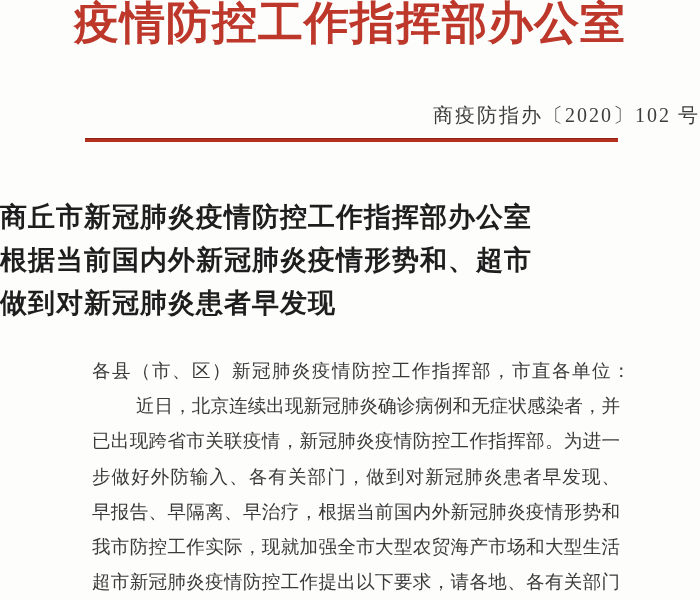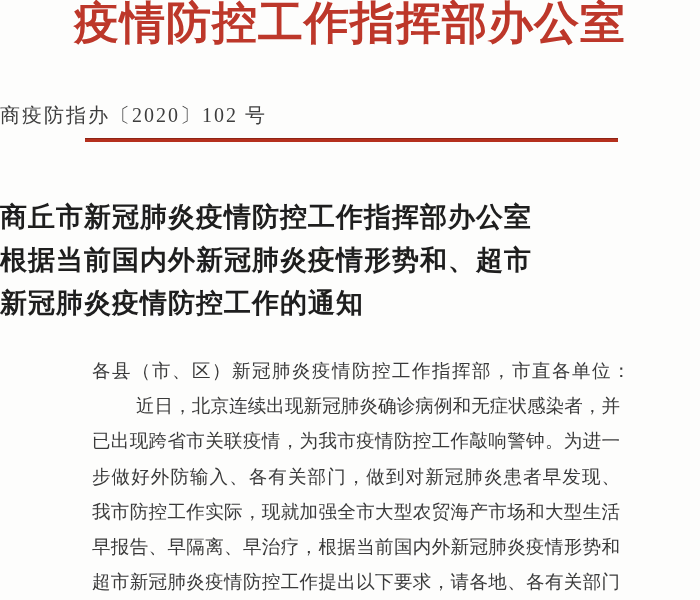--- a/index.html
+++ b/index.html
@@ -18,21 +18,21 @@
     font-size: 45px;
     font-weight: 700;
     line-height: 60px;
     letter-spacing: 1px;
     color: #bd372a;
     white-space: nowrap;
   }
   .doc-number {
     position: absolute;
     top: 101px; left: 0; width: 700px;
-    text-align: left;
+    text-align: right;
     font-size: 20px;
     line-height: 28px;
     letter-spacing: 2px;
     color: #3d3d3d;
     white-space: nowrap;
   }
   .red-rule {
     position: absolute;
     top: 138px; left: 85px;
     width: 533px; height: 3px;
@@ -75,26 +75,26 @@
 
   <div class="letterhead">疫情防控工作指挥部办公室</div>
 
   <div class="doc-number">商疫防指办〔2020〕102 号</div>
 
   <div class="red-rule"></div>
 
   <div class="notice-title">
     <div>商丘市新冠肺炎疫情防控工作指挥部办公室</div>
     <div>根据当前国内外新冠肺炎疫情形势和、超市</div>
-    <div>新冠肺炎疫情防控工作的通知</div>
+    <div>做到对新冠肺炎患者早发现</div>
   </div>
 
   <div class="body-block">
     <div class="salutation">各县（市、区）新冠肺炎疫情防控工作指挥部，市直各单位：</div>
     <div class="para-line indent">近日，北京连续出现新冠肺炎确诊病例和无症状感染者，并</div>
-    <div class="para-line">已出现跨省市关联疫情，为我市疫情防控工作敲响警钟。为进一</div>
+    <div class="para-line">已出现跨省市关联疫情，新冠肺炎疫情防控工作指挥部。为进一</div>
     <div class="para-line">步做好外防输入、各有关部门，做到对新冠肺炎患者早发现、</div>
+    <div class="para-line">早报告、早隔离、早治疗，根据当前国内外新冠肺炎疫情形势和</div>
     <div class="para-line">我市防控工作实际，现就加强全市大型农贸海产市场和大型生活</div>
-    <div class="para-line">早报告、早隔离、早治疗，根据当前国内外新冠肺炎疫情形势和</div>
     <div class="para-line">超市新冠肺炎疫情防控工作提出以下要求，请各地、各有关部门</div>
   </div>
 
 </div>
 
 </body></html>

